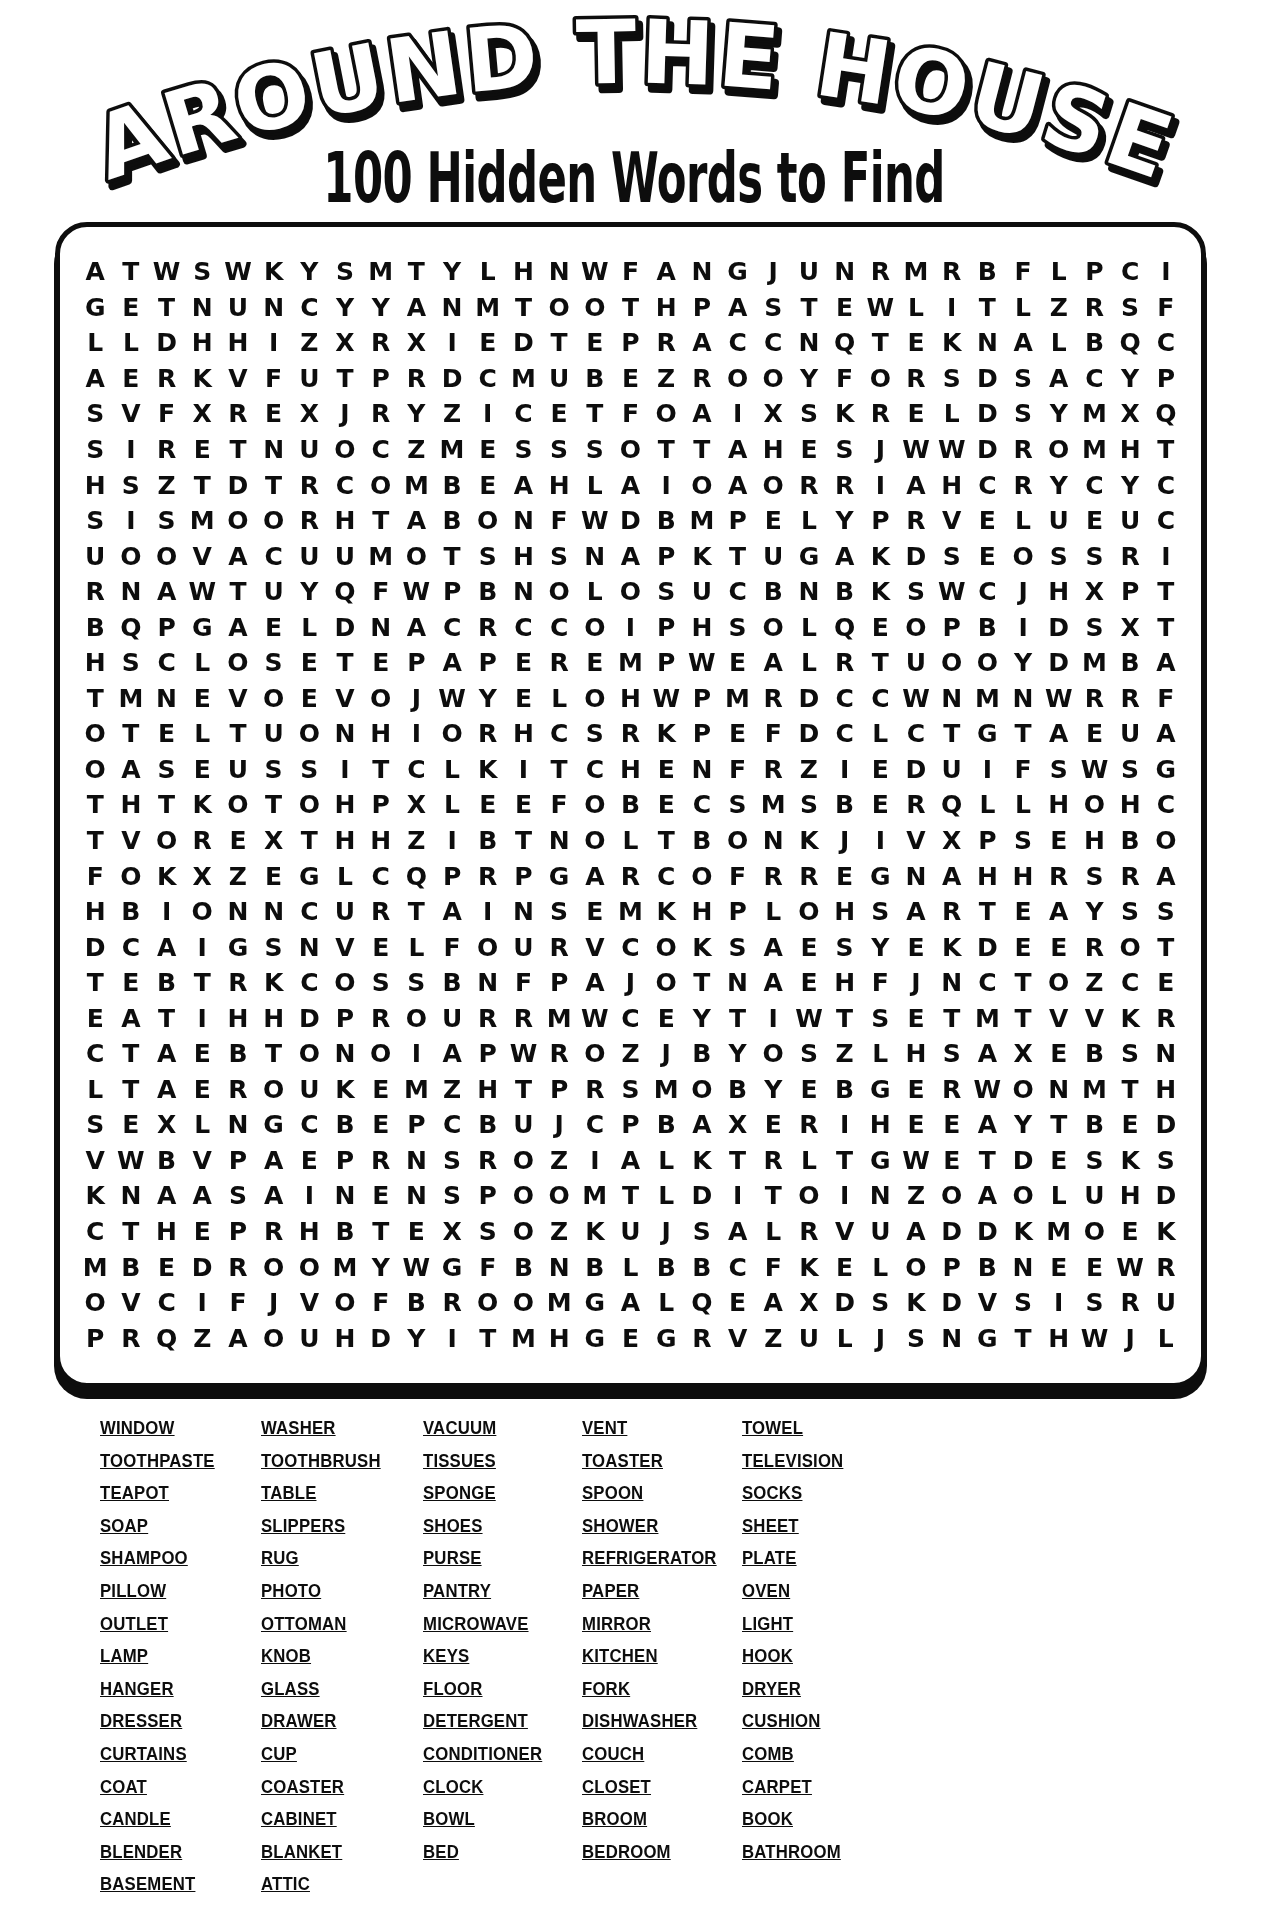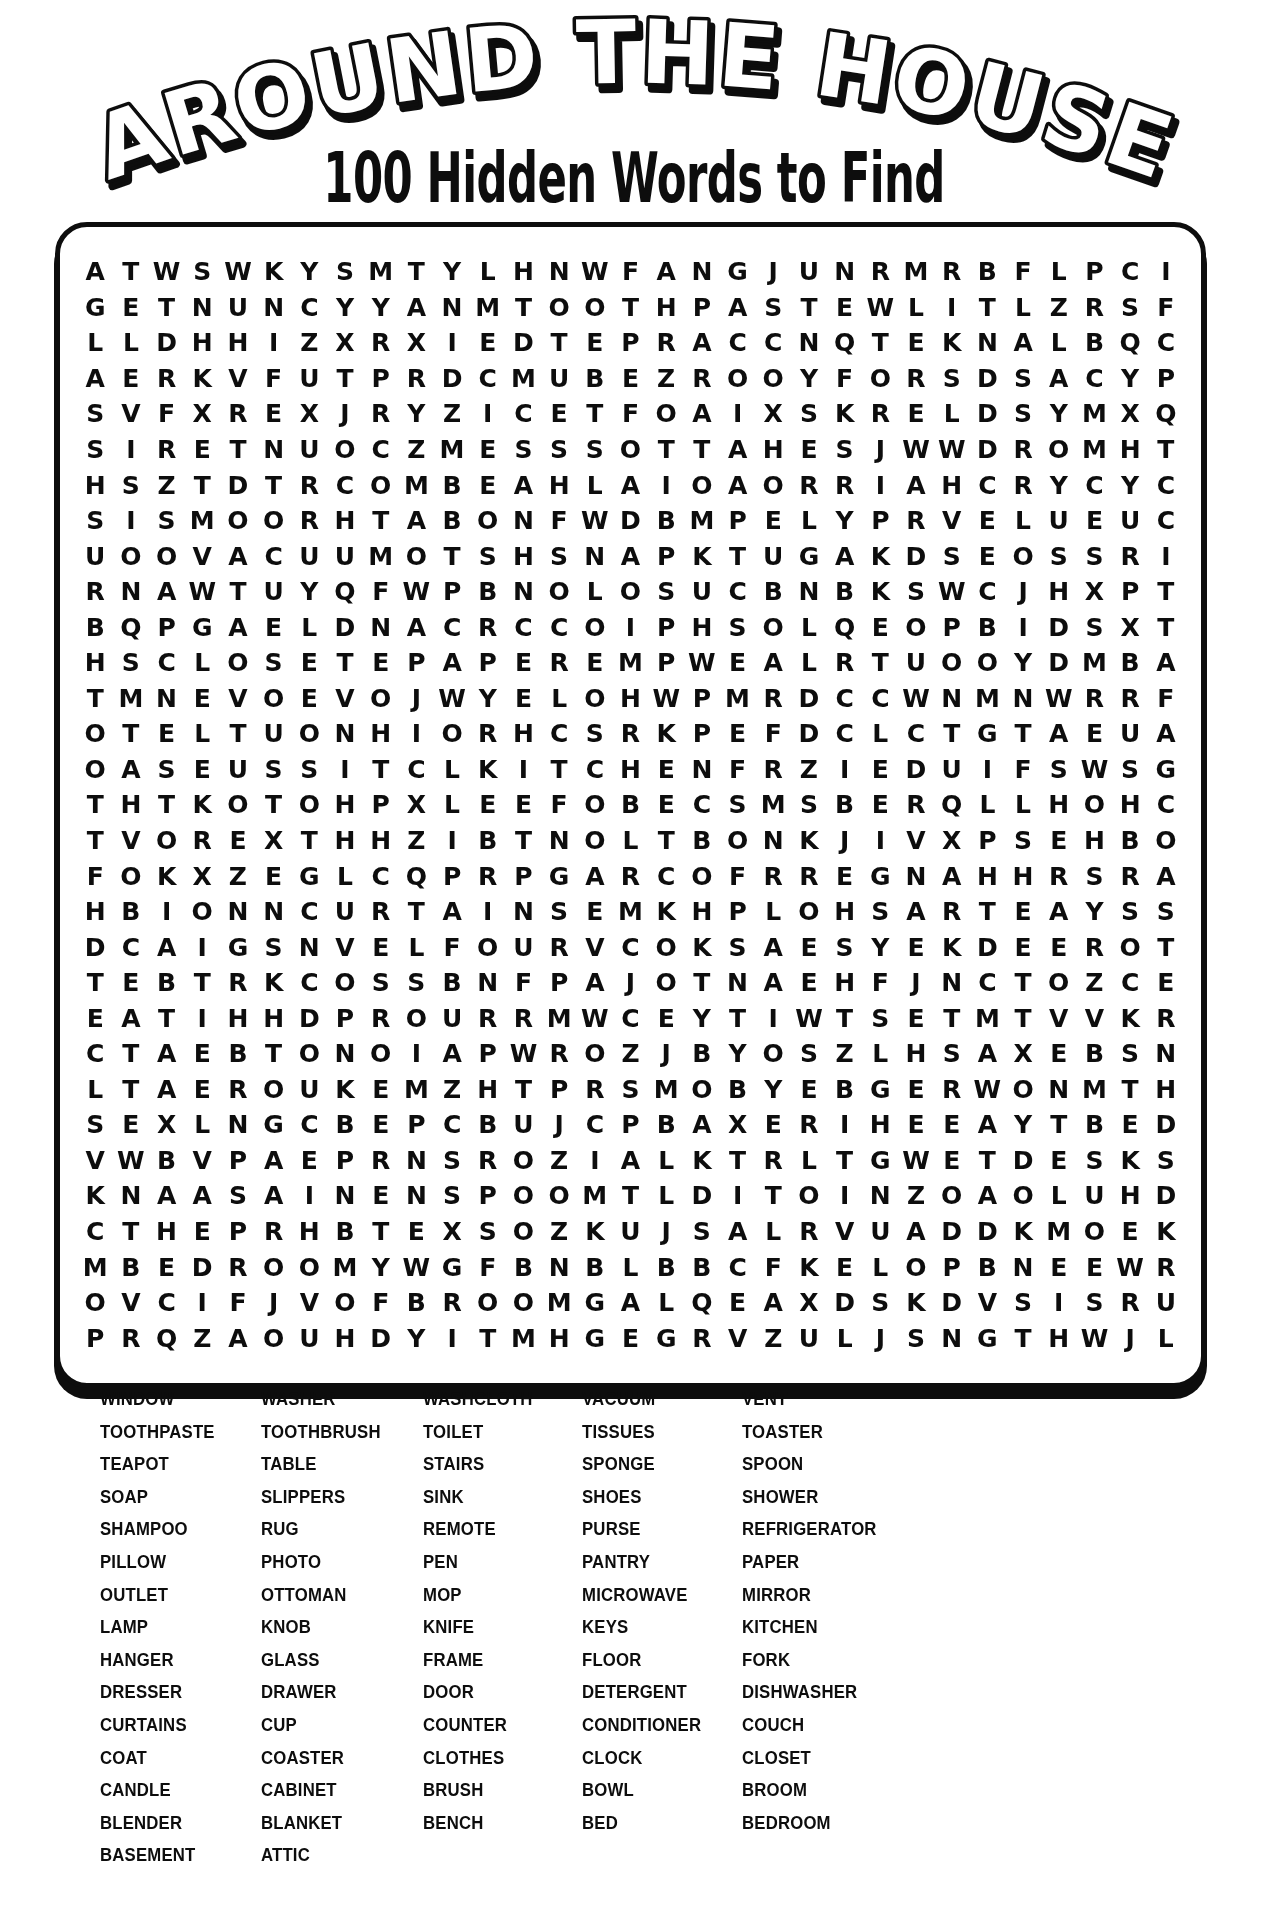--- a/index.html
+++ b/index.html
@@ -82,24 +82,25 @@
     font-weight: bold;
     color: #0d0d0d;
     cursor: pointer;
     user-select: none;
   }
 
   
   .word-list {
     position: absolute;
     left: 100px;
-    top: 1383px;
+    top: 1412px;
     display: grid;
     grid-template-columns: 161px 162px 159px 160px 164px 157px 165px;
     align-items: start;
+    text-decoration: underline;
   }
   .word-col { display: block; }
   .word {
     height: 32.6px;
     line-height: 32.6px;
     font-family: "Liberation Sans", sans-serif;
     font-size: 18px;
     font-weight: bold;
     letter-spacing: 0.2px;
     white-space: nowrap;
@@ -1122,36 +1123,20 @@
         <div class="word">KNOB</div>
         <div class="word">GLASS</div>
         <div class="word">DRAWER</div>
         <div class="word">CUP</div>
         <div class="word">COASTER</div>
         <div class="word">CABINET</div>
         <div class="word">BLANKET</div>
         <div class="word">ATTIC</div>
       </div>
       <div class="word-col">
-        <div class="word">WASHCLOTH</div>
-        <div class="word">TOILET</div>
-        <div class="word">STAIRS</div>
-        <div class="word">SINK</div>
-        <div class="word">REMOTE</div>
-        <div class="word">PEN</div>
-        <div class="word">MOP</div>
-        <div class="word">KNIFE</div>
-        <div class="word">FRAME</div>
-        <div class="word">DOOR</div>
-        <div class="word">COUNTER</div>
-        <div class="word">CLOTHES</div>
-        <div class="word">BRUSH</div>
-        <div class="word">BENCH</div>
-      </div>
-      <div class="word-col">
         <div class="word">VACUUM</div>
         <div class="word">TISSUES</div>
         <div class="word">SPONGE</div>
         <div class="word">SHOES</div>
         <div class="word">PURSE</div>
         <div class="word">PANTRY</div>
         <div class="word">MICROWAVE</div>
         <div class="word">KEYS</div>
         <div class="word">FLOOR</div>
         <div class="word">DETERGENT</div>
@@ -1169,15 +1154,31 @@
         <div class="word">PAPER</div>
         <div class="word">MIRROR</div>
         <div class="word">KITCHEN</div>
         <div class="word">FORK</div>
         <div class="word">DISHWASHER</div>
         <div class="word">COUCH</div>
         <div class="word">CLOSET</div>
         <div class="word">BROOM</div>
         <div class="word">BEDROOM</div>
       </div>
+      <div class="word-col">
+        <div class="word">TOWEL</div>
+        <div class="word">TELEVISION</div>
+        <div class="word">SOCKS</div>
+        <div class="word">SHEET</div>
+        <div class="word">PLATE</div>
+        <div class="word">OVEN</div>
+        <div class="word">LIGHT</div>
+        <div class="word">HOOK</div>
+        <div class="word">DRYER</div>
+        <div class="word">CUSHION</div>
+        <div class="word">COMB</div>
+        <div class="word">CARPET</div>
+        <div class="word">BOOK</div>
+        <div class="word">BATHROOM</div>
+      </div>
     </div>
 
 </div>
 
 </body></html>

